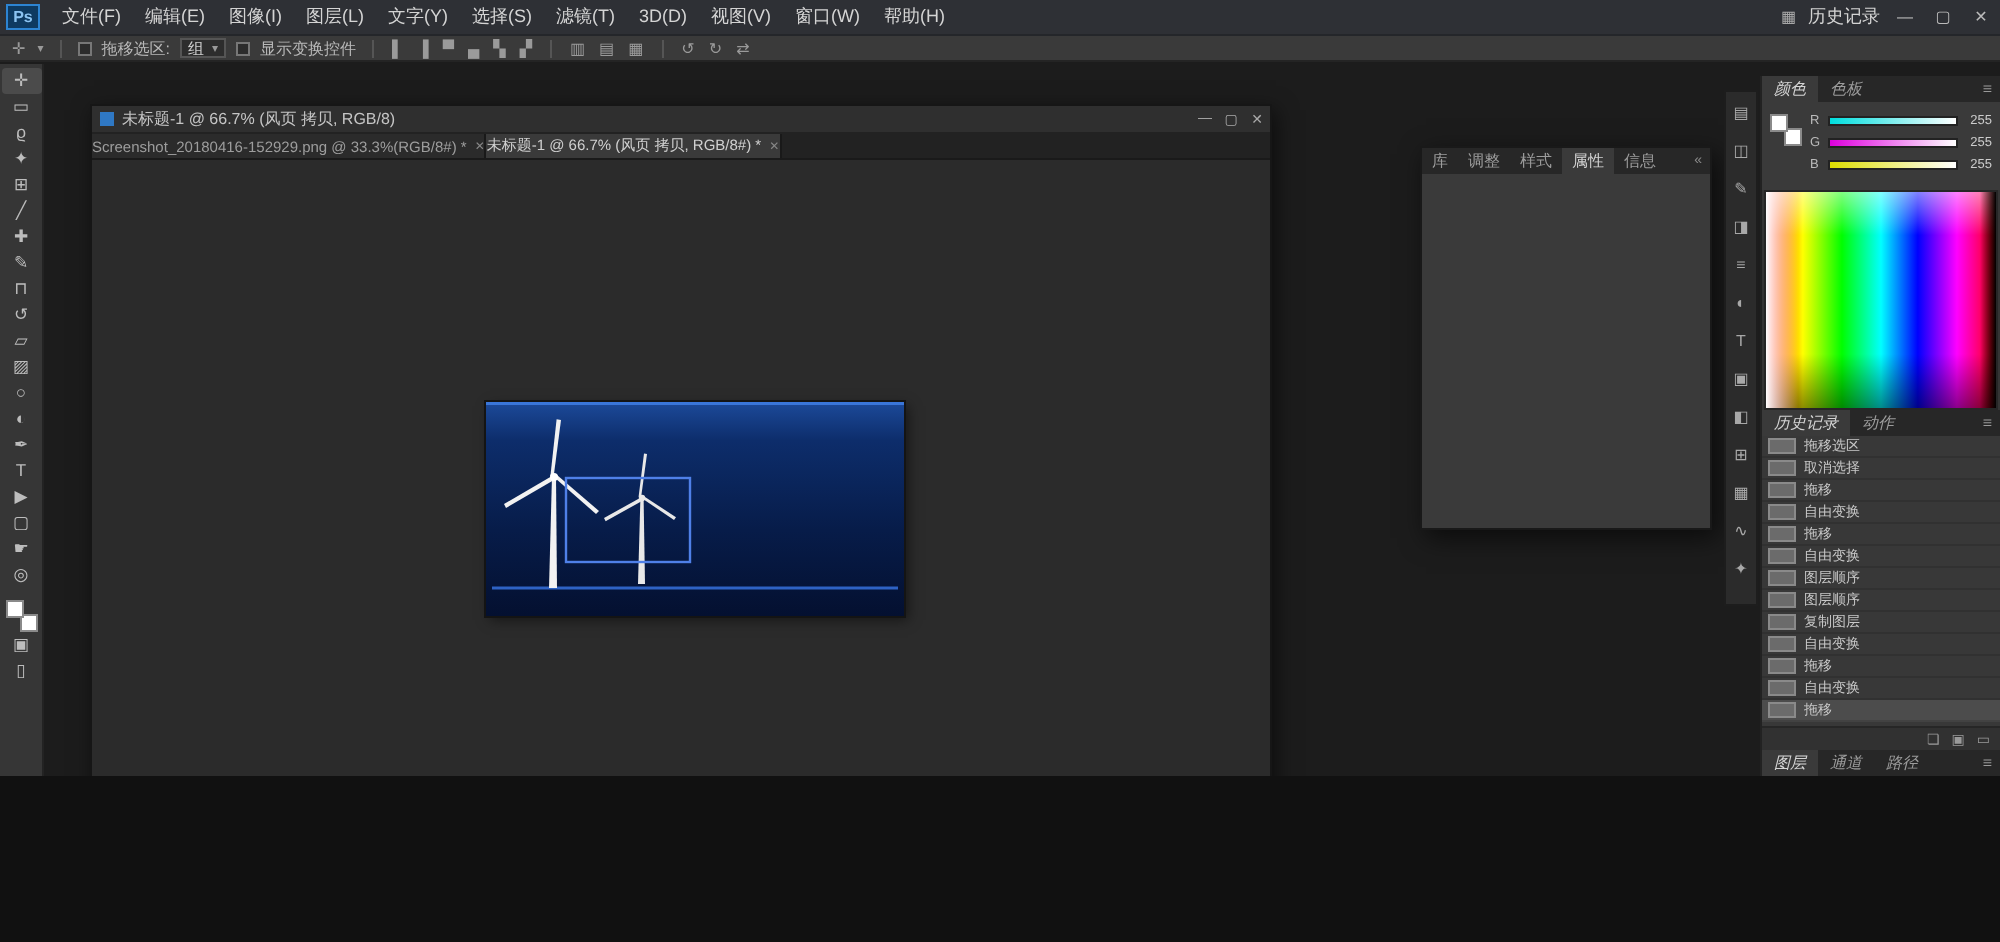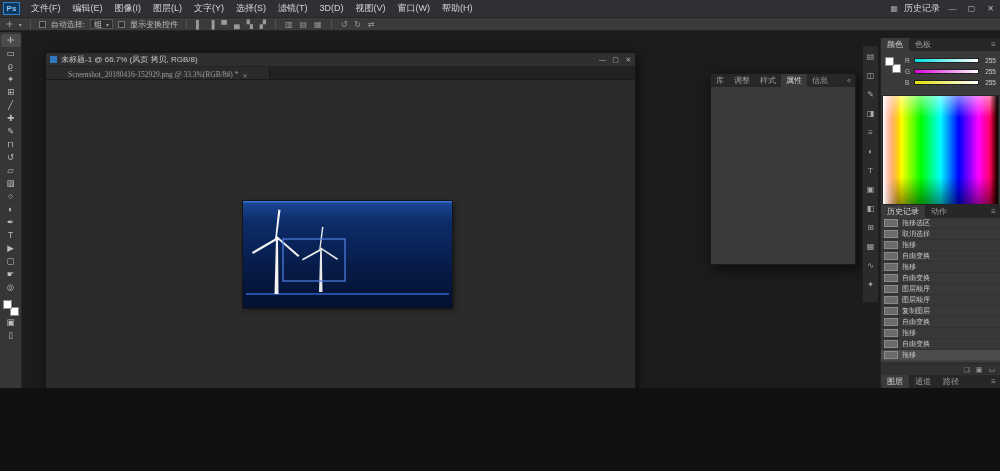--- a/index.html
+++ b/index.html
@@ -42,22 +42,22 @@
   .sw.bg { right:0; bottom:0; z-index:1; }
   
   .docwin { position:absolute; left:45px; top:52px; width:591px; height:381px;
     background:#2b2b2b; border:1px solid #161616; box-shadow:2px 3px 10px rgba(0,0,0,.55); }
   .doc-titlebar { height:14px; background:#2f2f2f; border-bottom:1px solid #222;
     display:flex; align-items:center; font-size:8px; color:#c5c5c5; padding-left:4px; }
   .doc-ico { width:7px; height:7px; background:#2f78c4; margin-right:4px; flex:none; }
   .tspacer { flex:1; }
   .dwc { width:13px; text-align:center; color:#aaa; font-size:7px; }
   .doc-tabs { height:13px; background:#222; display:flex; border-bottom:1px solid #1a1a1a; }
-  .dtab { display:flex; align-items:flex-end; gap:4px; padding:0 22px; font-size:7.5px;
-    color:#9d9d9d; background:#2b2b2b; border-right:1px solid #191919; white-space:nowrap;font-family:Liberation Serif, serif; }
+  .dtab { display:flex; align-items:center; gap:4px; padding:0 0; font-size:7.5px;
+    color:#9d9d9d; background:#2b2b2b; border-right:1px solid #191919; white-space:nowrap; }
   .dtab.active { background:#3a3a3a; color:#d0d0d0; }
   .tab-close { font-size:6px; color:#888; }
   .canvas { position:absolute; left:0; right:0; top:27px; bottom:10px; background:#2b2b2b; overflow:hidden; }
   .artwork { position:absolute; left:197px; top:121px; width:209px; height:107px;
     box-shadow:0 0 0 1px #141414, 2px 2px 6px rgba(0,0,0,.5); }
   .doc-status { position:absolute; left:0; right:0; bottom:0; height:10px; background:#323232;
     border-top:1px solid #242424; display:flex; align-items:center; gap:10px;
     padding:0 8px; font-size:7px; color:#b5b5b5; }
   
   .floatpanel { position:absolute; left:710px; top:73px; width:146px; height:192px;
@@ -68,21 +68,21 @@
   .pcollapse { margin-left:auto; padding-right:4px; color:#888; font-size:7px; }
   .pbody { padding:6px; font-size:8px; color:#9a9a9a; }
   
   .dockstrip { position:absolute; left:862px; top:45px; width:17px; height:258px;
     background:#2b2b2b; border:1px solid #1d1d1d;
     display:flex; flex-direction:column; align-items:center; padding-top:4px; gap:6px; }
   .dicon { font-size:8px; color:#a8a8a8; height:13px; line-height:13px; }
   
   .dock { position:absolute; left:880px; top:38px; width:120px; height:433px;
     background:#353535; border-left:1px solid #222; }
-  .dock-tabs { height:13px; background:#272727; display:flex; align-items:center; font-size:8px; color:#9c9c9c; }
+  .dock-tabs { height:13px; background:#272727; display:flex; align-items:center; font-size:8px; color:#9c9c9c;font-style:italic; }
   .dock-tab { padding:0 6px; height:13px; line-height:13px; white-space:nowrap; }
   .dock-tab.active { background:#3a3a3a; color:#d4d4d4; }
   .dock-menu { margin-left:auto; padding-right:4px; color:#9a9a9a; font-size:8px; }
   .color-body { height:44px; background:#3a3a3a; display:flex; align-items:flex-start;
     gap:4px; padding:6px 4px 0 4px; }
   .cswatches { position:relative; width:16px; height:16px; flex:none; }
   .channels { flex:1; display:flex; flex-direction:column; gap:4px; }
   .chrow { display:flex; align-items:center; gap:3px; }
   .chlabel { font-size:6.5px; color:#bbb; width:6px; flex:none; }
   .chbar { flex:1; height:5px; border:1px solid #222; }
@@ -161,21 +161,21 @@
       <span class="winctl">▢</span>
       <span class="winctl">✕</span>
     </div>
   </div>
 
   <div class="optionsbar">
     <span class="obar-icon">✛</span>
     <span class="chev">▾</span>
     <div class="vsep"></div>
     <span class="checkbox"></span>
-    <span>自动选择:</span>
+    <span>拖移选区:</span>
     <span class="dropdown">
       <span>组</span>
       <span class="chev">▾</span>
     </span>
     <span class="checkbox"></span>
     <span>显示变换控件</span>
     <div class="vsep"></div>
     <span class="obar-icon">▌</span>
     <span class="obar-icon">▐</span>
     <span class="obar-icon">▀</span>
@@ -270,20 +270,24 @@
       <span class="doc-ico"></span>
       <span>未标题-1 @ 66.7% (风页 拷贝, RGB/8)</span>
       <span class="tspacer"></span>
       <span class="dwc">—</span>
       <span class="dwc">▢</span>
       <span class="dwc">✕</span>
     </div>
     <div class="doc-tabs">
       <div class="dtab">
         <span>Screenshot_20180416-152929.png @ 33.3%(RGB/8#) *</span>
+        <span class="tab-close">✕</span>
+      </div>
+      <div class="dtab active">
+        <span>未标题-1 @ 66.7% (风页 拷贝, RGB/8#) *</span>
         <span class="tab-close">✕</span>
       </div>
     </div>
     <div class="canvas">
       <div class="artwork">
         <svg width="100%" height="100%" viewBox="0 0 209 107">
           <defs>
             <linearGradient id="skyg" x1="0" x2="0" y1="0" y2="1">
               <stop offset="0" stop-color="#1c4a9a"></stop>
               <stop offset="0.18" stop-color="#0d2d6b"></stop>

